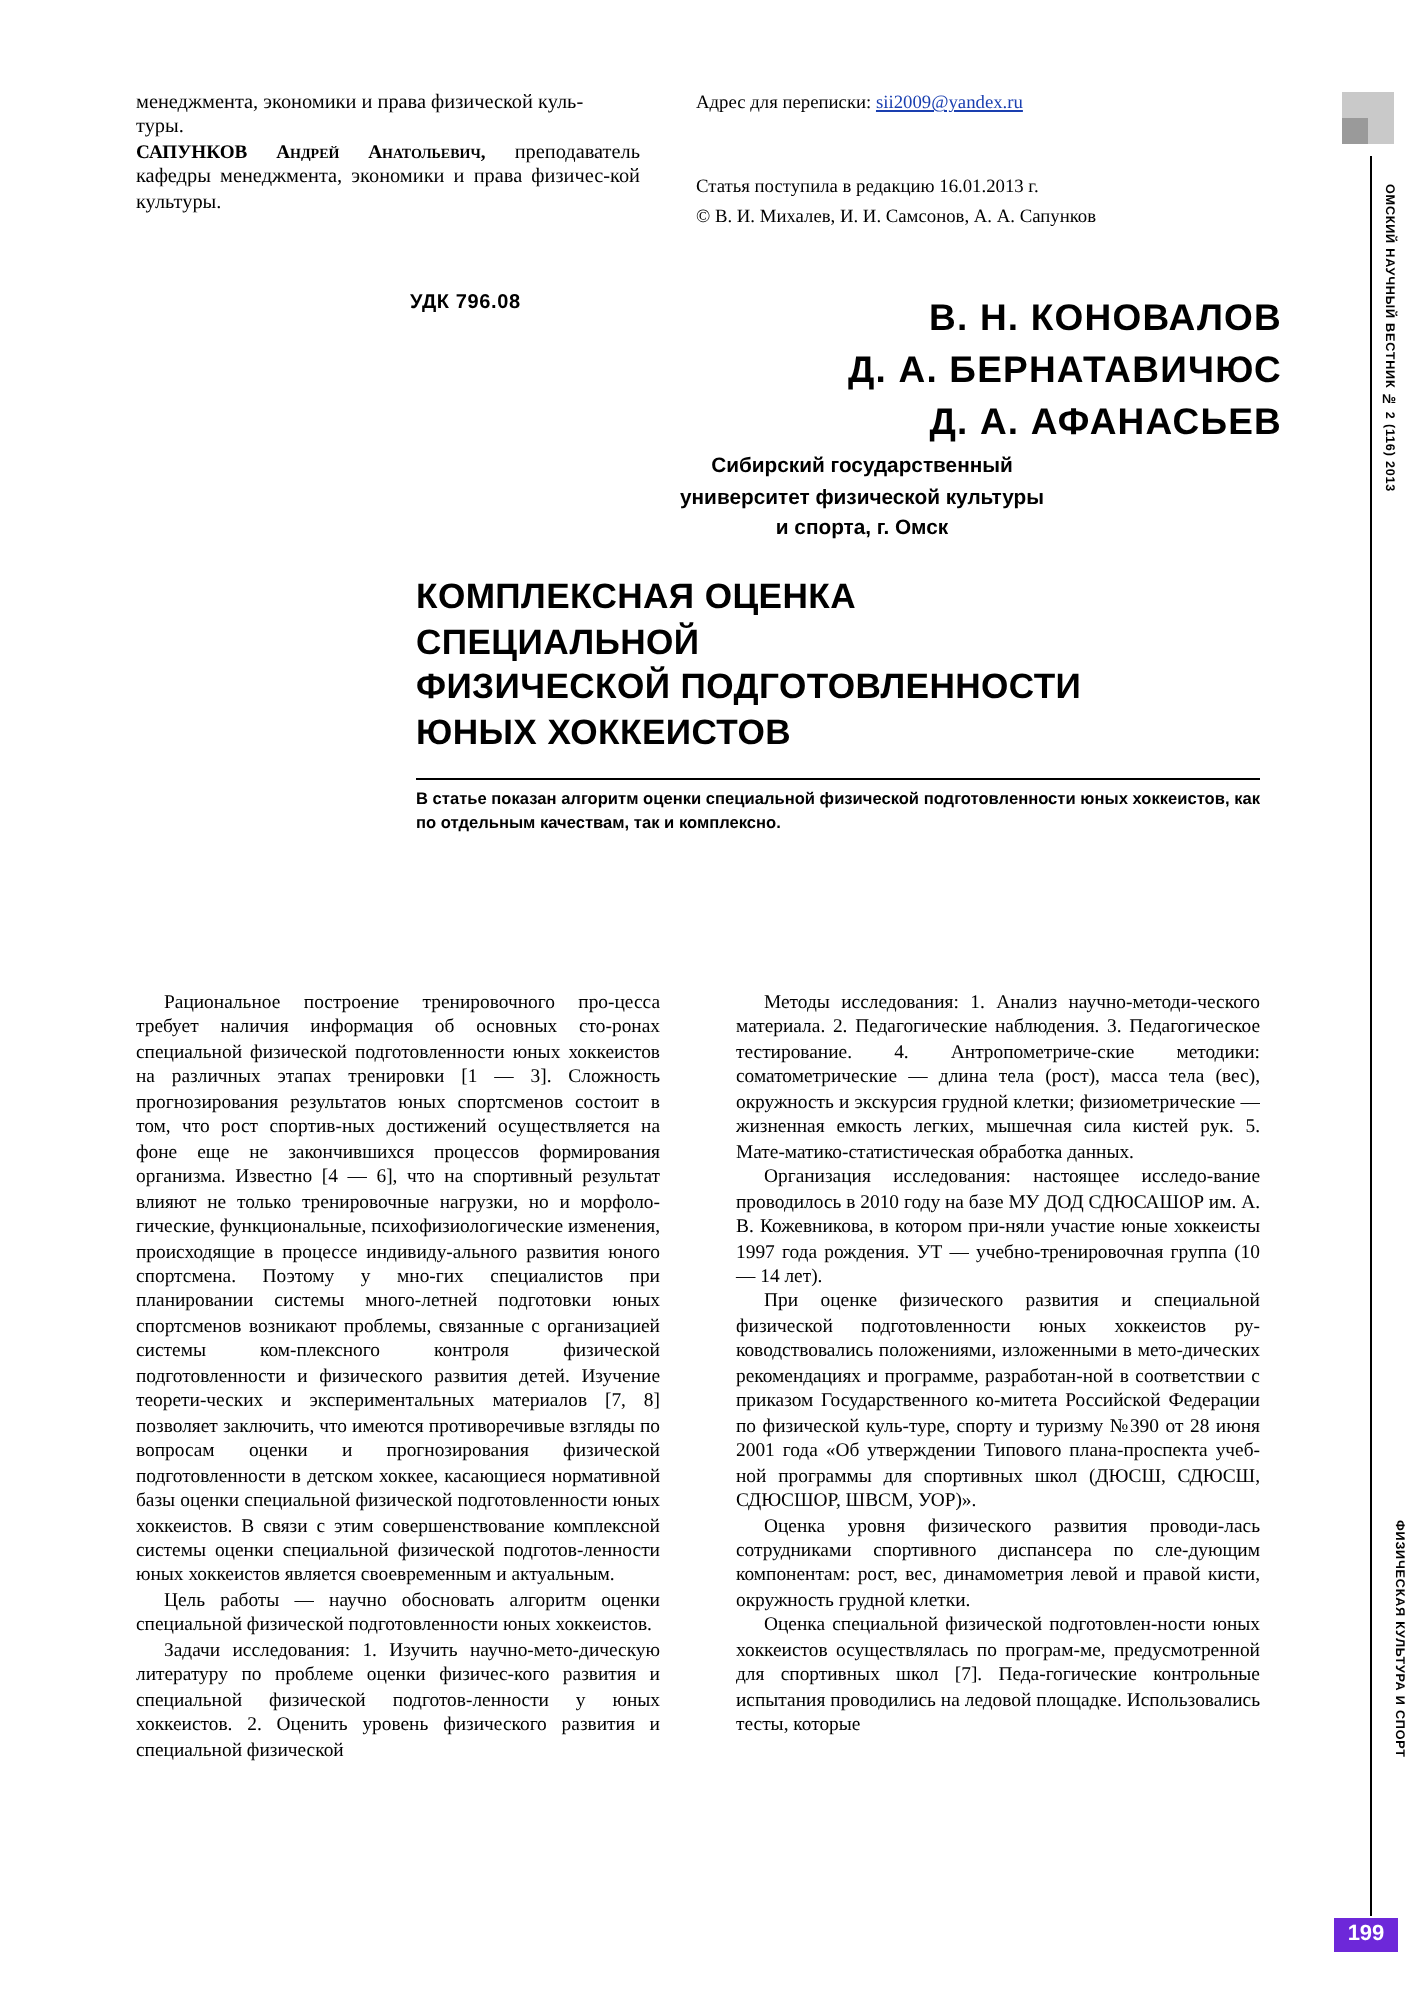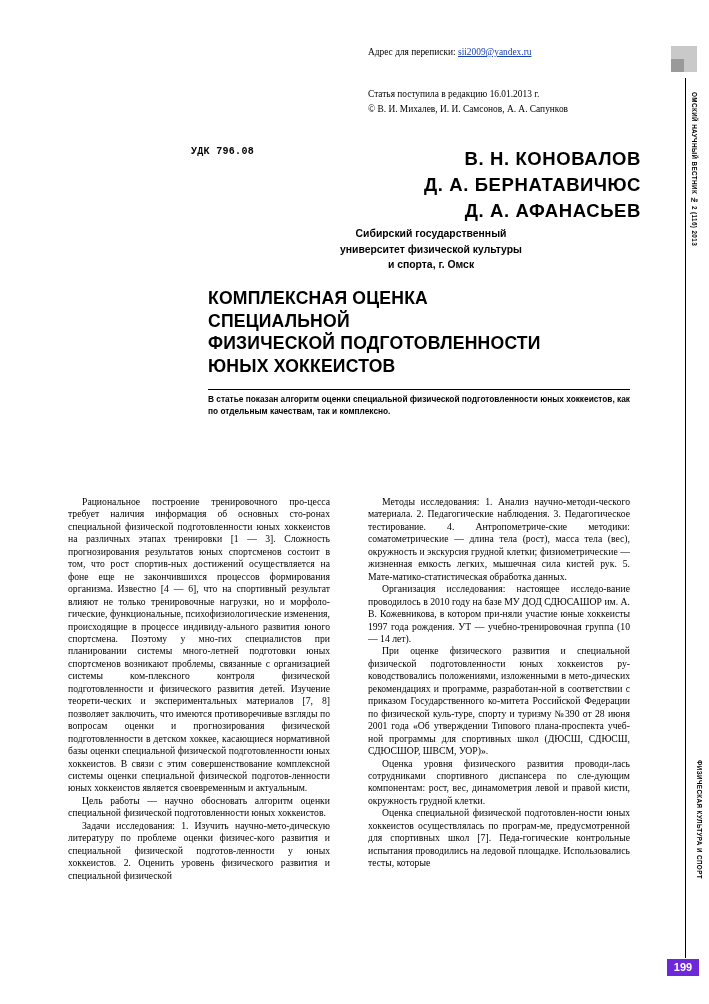--- a/index.html
+++ b/index.html
@@ -105,43 +105,43 @@
   }
   .top-left b {
     font-weight: bold;
   }
   .small-caps-name {
     font-variant: small-caps;
     font-size: 9.6px;
   }
   .top-right {
     position: absolute;
-    left: 368px;
+    left: 348px;
     top: 46px;
     width: 262px;
     font-size: 9.4px;
     line-height: 12.2px;
   }
   .top-right .mail-line {
     margin-bottom: 30px;
   }
   .top-right .recv {
     margin-bottom: 3px;
   }
   a.link {
     color: #1a3fb0;
     text-decoration: underline;
   }
 
   
   .udc {
     position: absolute;
-    left: 191px;
+    left: 205px;
     top: 146px;
-    font-family: Liberation Mono, monospace;
+    font-family: Liberation Sans, sans-serif;
     font-size: 10px;
     font-weight: bold;
     letter-spacing: 0.3px;
   }
 
   
   .authors {
     position: absolute;
     right: 68px;
     top: 146px;
@@ -226,20 +226,27 @@
     <div class="side-square"></div>
     <div class="side-square2"></div>
     <div class="side-rule"></div>
     <div class="vtext-wrap-top">
       <div class="vlabel-top">ОМСКИЙ НАУЧНЫЙ ВЕСТНИК № 2 (116) 2013</div>
     </div>
     <div class="vlabel-bottom">ФИЗИЧЕСКАЯ  КУЛЬТУРА  И  СПОРТ</div>
     <div class="page-number">199</div>
   </div>
 
+  <div class="top-left">
+    <div>менеджмента, экономики и права физической куль-</div>
+    <div>туры.</div>
+    <div>
+      <b class="small-caps-name">САПУНКОВ Андрей Анатольевич,</b><span> преподаватель кафедры менеджмента, экономики и права физичес-кой культуры.</span>
+    </div>
+  </div>
 
   <div class="top-right">
     <div class="mail-line">
       <span>Адрес для переписки: </span><a class="link" href="#">sii2009@yandex.ru</a>
     </div>
     <div class="recv">Статья поступила в редакцию 16.01.2013 г.</div>
     <div>© В. И. Михалев, И. И. Самсонов, А. А. Сапунков</div>
   </div>
 
   <div class="udc">УДК 796.08</div>

